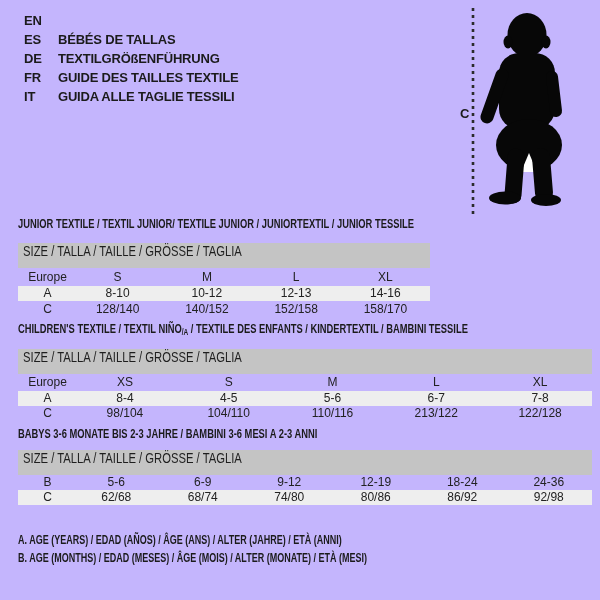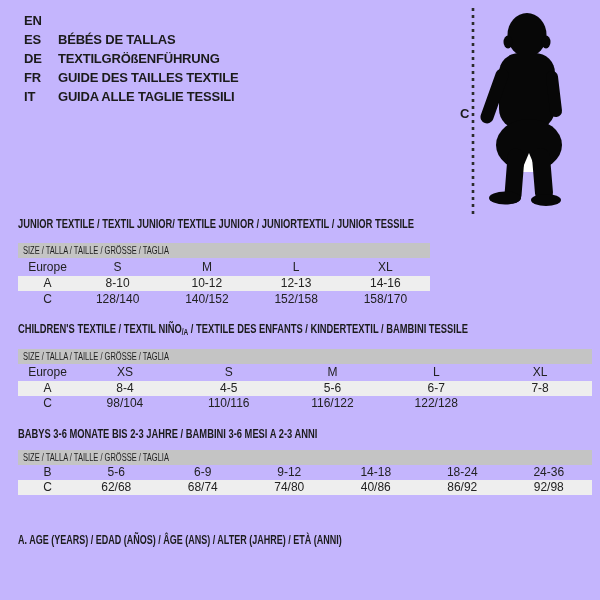--- a/index.html
+++ b/index.html
@@ -26,21 +26,21 @@
   .section{position:absolute;left:18px;width:574px;}
   .sec-junior{top:216px;}
   .sec-children{top:321px;}
   .sec-babies{top:426px;}
   .sec-title{font-size:13px;font-weight:bold;line-height:15px;height:15px;}
   .title-sub{font-size:9px;vertical-align:-2px;}
 
   .size-table{margin-top:12px;}
   .w-junior{width:412px;}
   .w-full{width:574px;}
-  .size-bar{background:#c4c4c4;height:15px;line-height:15px;font-size:10px;
+  .size-bar{background:#c4c4c4;height:25px;line-height:15px;font-size:15px;
     padding-left:5px;color:#1e1e1e;}
   .trow{display:grid;font-size:12px;color:#222;}
   .cols5{grid-template-columns:55px repeat(4,1fr);}
   .cols6{grid-template-columns:55px repeat(5,1fr);}
   .cols7{grid-template-columns:55px repeat(6,1fr);}
   .trow span{text-align:center;}
   .trow span:first-child{text-align:center;padding-left:4px;}
   .row-europe{height:18px;line-height:18px;}
   .row-std{height:15px;line-height:15px;}
   .row-c1{height:16px;line-height:16px;}
@@ -154,55 +154,59 @@
         <span>A</span>
         <span>8-4</span>
         <span>4-5</span>
         <span>5-6</span>
         <span>6-7</span>
         <span>7-8</span>
       </div>
       <div class="trow cols6 row-std">
         <span>C</span>
         <span>98/104</span>
+        <span>104/110</span>
         <span>110/116</span>
-        <span>116/122</span>
+        <span>213/122</span>
         <span>122/128</span>
       </div>
     </div>
   </div>
 
   <div class="section sec-babies">
     <div class="sec-title">
       <span class="cond">BABYS 3-6 MONATE BIS 2-3 JAHRE / BAMBINI 3-6 MESI A 2-3 ANNI</span>
     </div>
     <div class="size-table w-full" style="margin-top:9px;">
       <div class="size-bar">
         <span class="cond75">SIZE / TALLA / TAILLE / GRÖSSE / TAGLIA</span>
       </div>
       <div class="trow cols7 row-std">
         <span>B</span>
         <span>5-6</span>
         <span>6-9</span>
         <span>9-12</span>
-        <span>14-18</span>
+        <span>12-19</span>
         <span>18-24</span>
         <span>24-36</span>
       </div>
       <div class="trow cols7 row-std alt">
         <span>C</span>
         <span>62/68</span>
         <span>68/74</span>
         <span>74/80</span>
-        <span>40/86</span>
+        <span>80/86</span>
         <span>86/92</span>
         <span>92/98</span>
       </div>
     </div>
   </div>
 
   <div class="footnotes">
     <div class="footnote">
       <span class="cond">A. AGE (YEARS) / EDAD (AÑOS) / ÂGE (ANS) / ALTER (JAHRE) / ETÀ (ANNI)</span>
     </div>
+    <div class="footnote">
+      <span class="cond">B. AGE (MONTHS) / EDAD (MESES) / ÂGE (MOIS) / ALTER (MONATE) / ETÀ (MESI)</span>
+    </div>
   </div>
 
 </div>
 
 </body></html>

